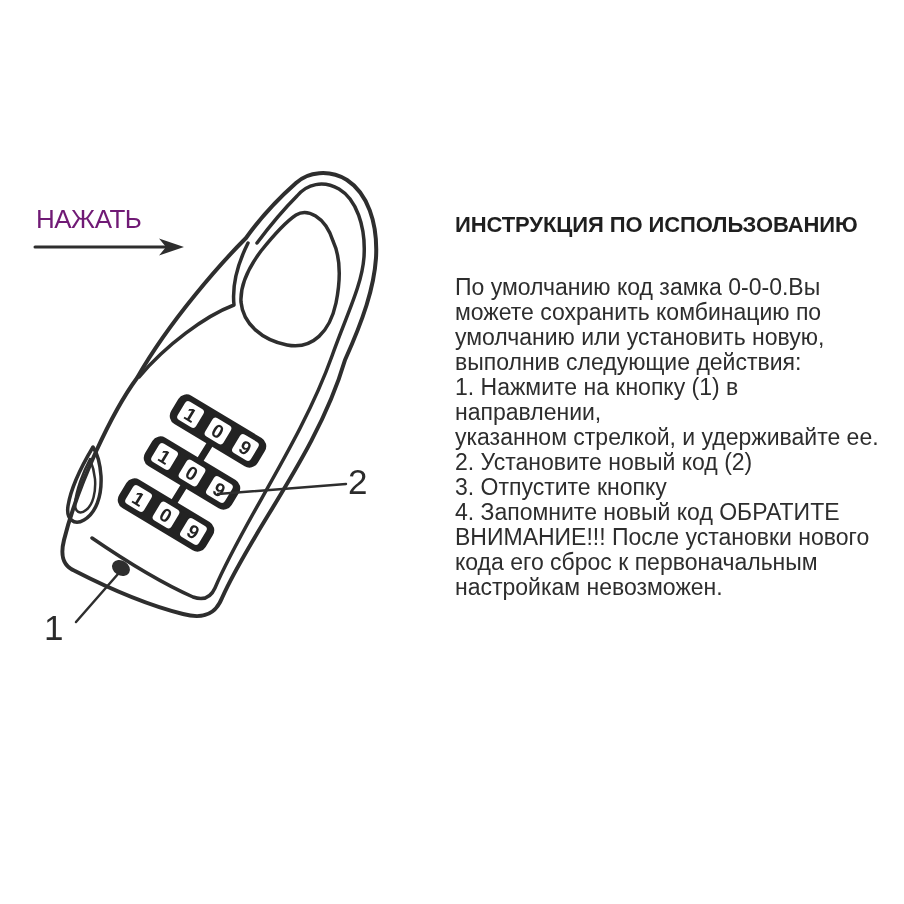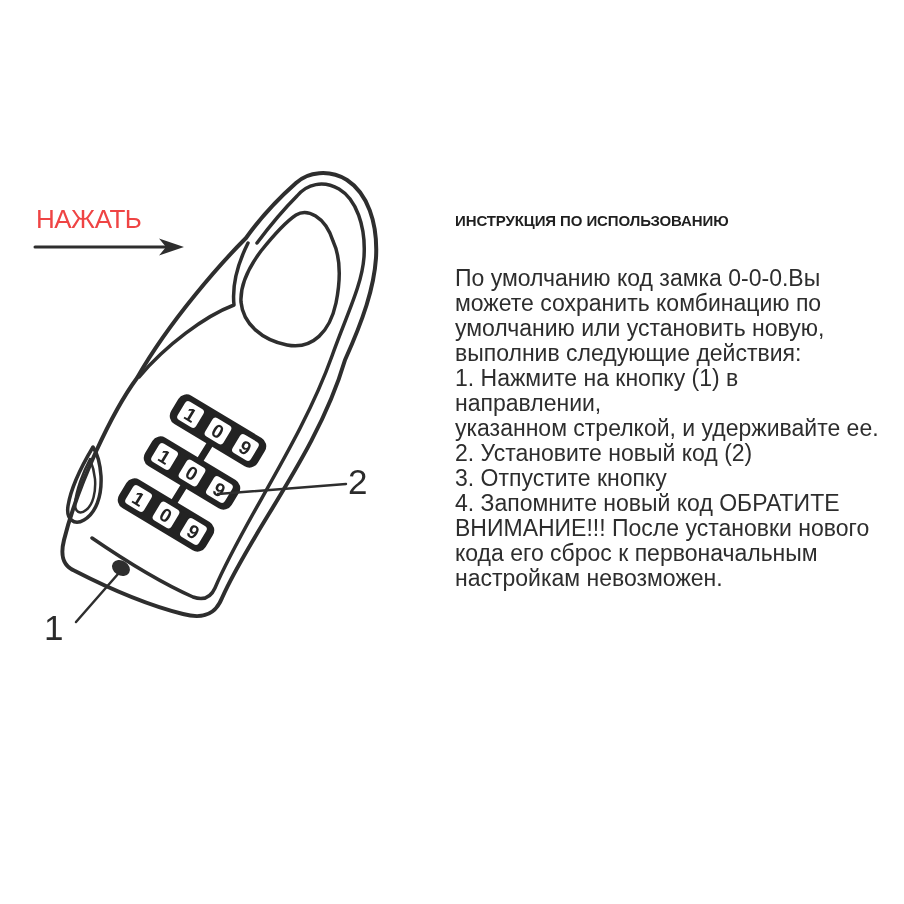--- a/index.html
+++ b/index.html
@@ -54,40 +54,40 @@
     font-weight: 700;
     text-anchor: middle;
   }
   .axle { stroke: var(--dial, #232323); stroke-width: 7; }
 
   .press-label {
     position: absolute;
     left: 36px; top: 204px;
     font-size: 26px;
     letter-spacing: -0.5px;
-    color: #ef4444;
+    color: #701a75;
     white-space: nowrap;
   }
   .callout {
     position: absolute;
     font-size: 35px;
     color: #2b2b2b;
     line-height: 1;
   }
   .callout-1 { left: 44px;  top: 610px; }
   .callout-2 { left: 348px; top: 464px; }
 
   .instructions {
     position: absolute;
     left: 455px; top: 212px;
     width: 428px;
   }
   .instructions-title {
     margin: 0;
-    font-size: 15px;
+    font-size: 22px;
     font-weight: 700;
     letter-spacing: -0.1px;
     color: #1f1f1f;
     white-space: nowrap;
   }
   .instructions-body {
     margin-top: 37px;
     font-size: 23px;
     line-height: 25px;
     color: #2d2d2d;

